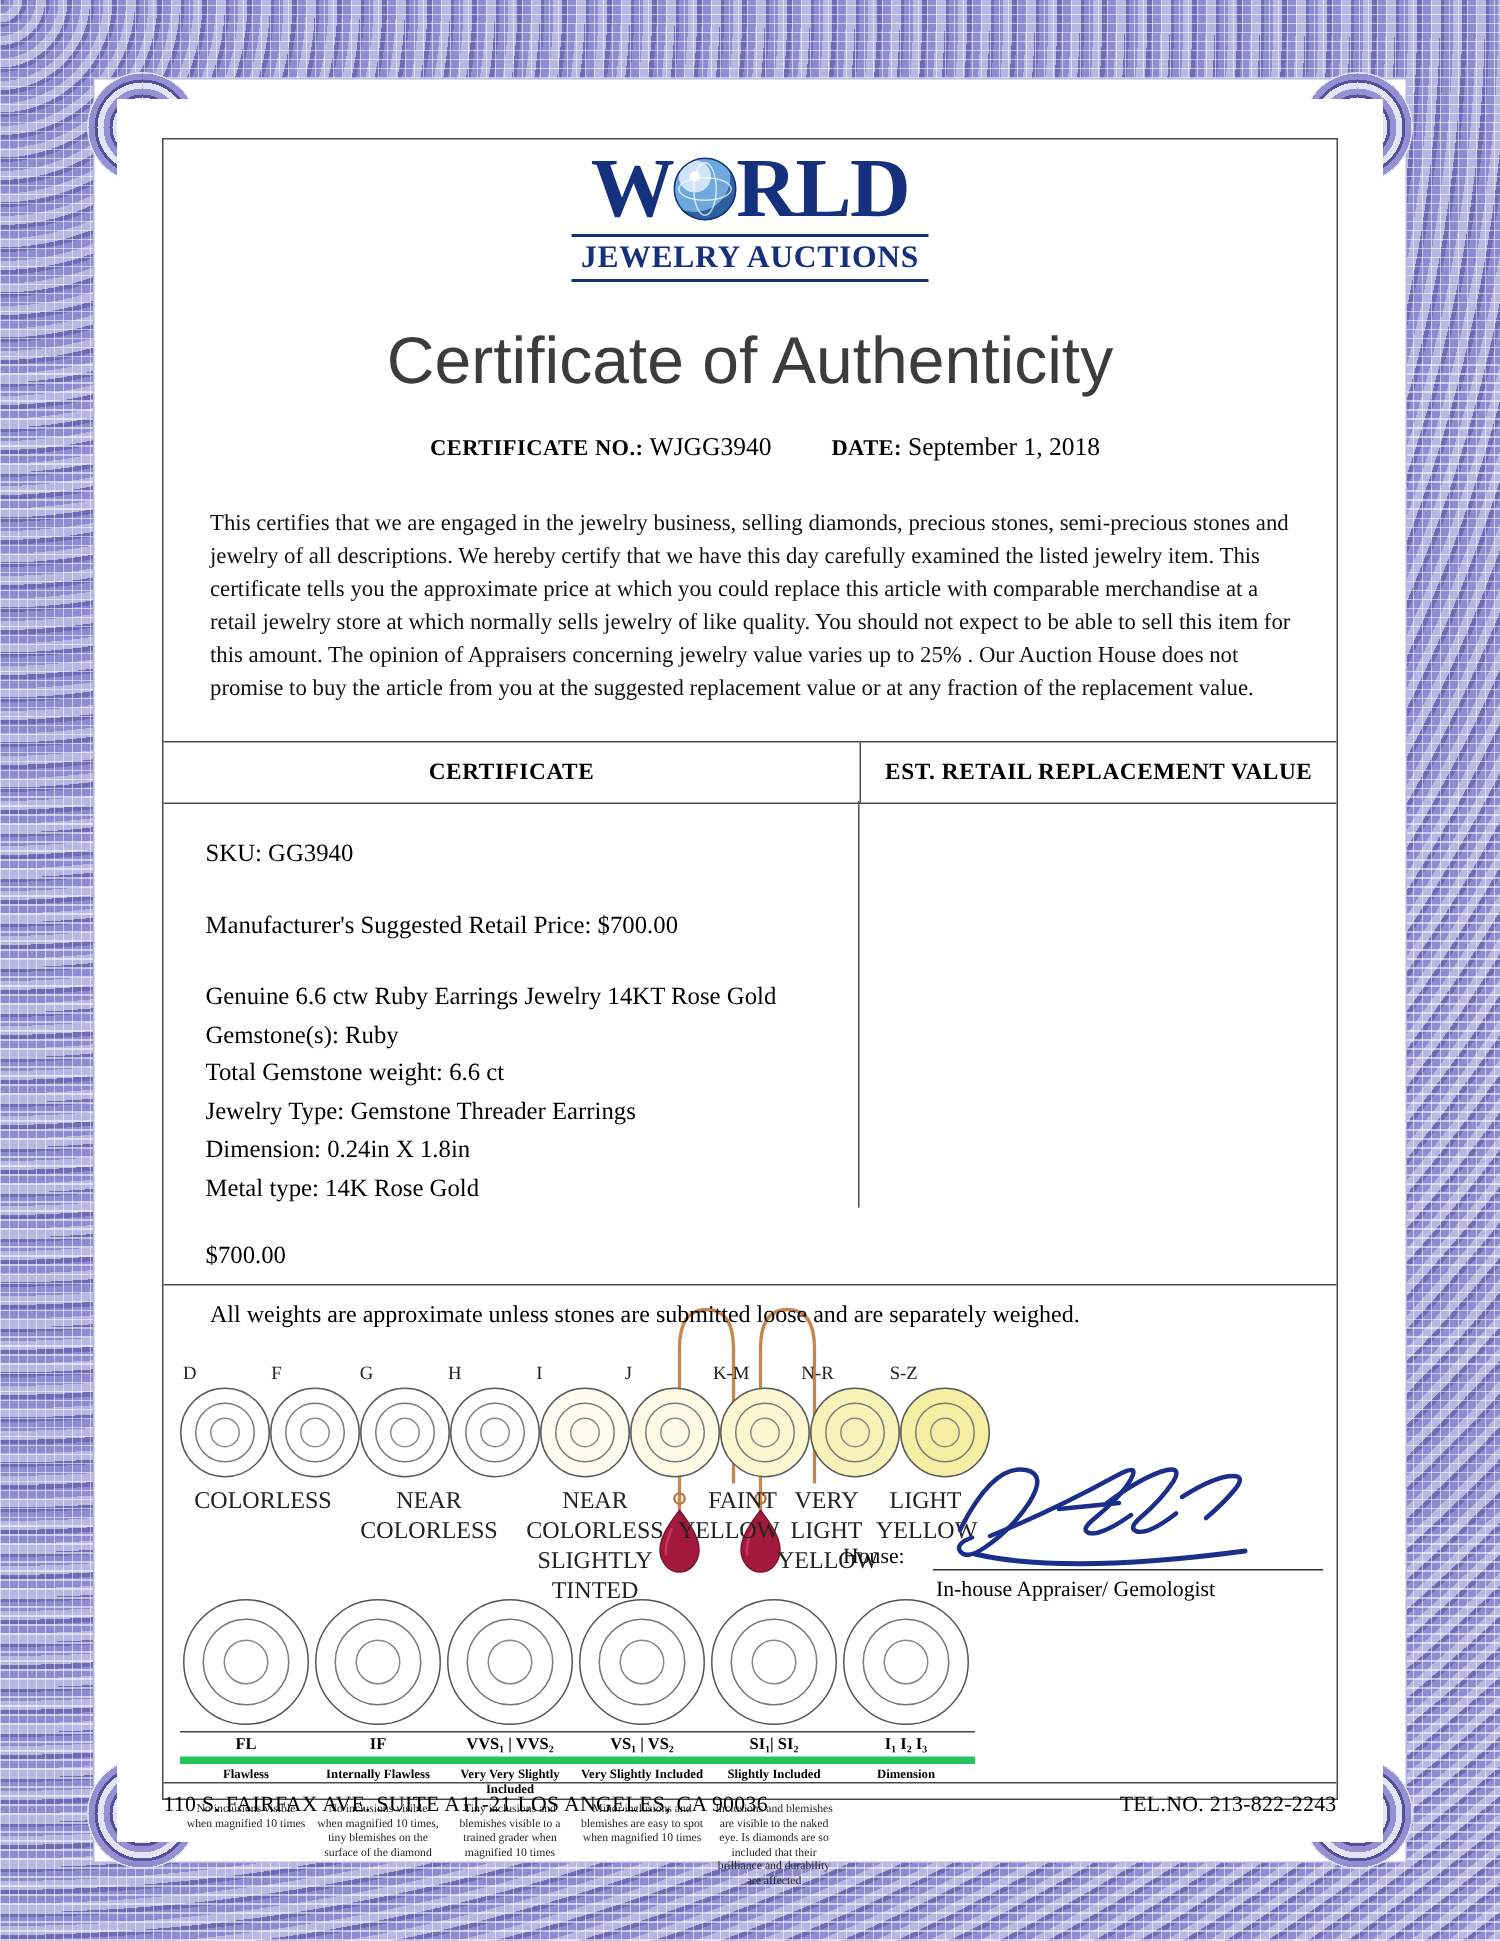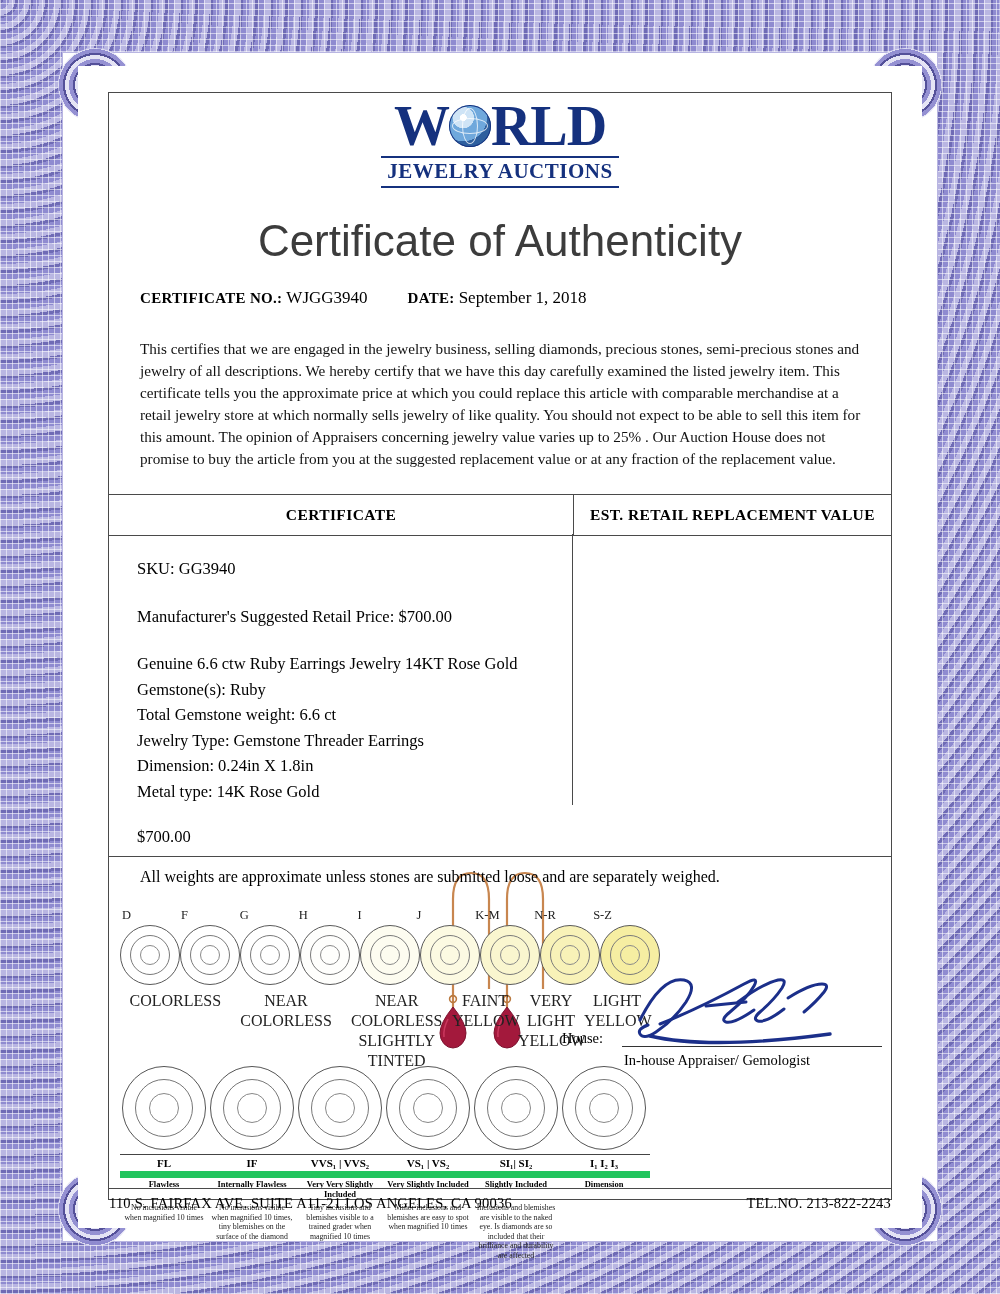--- a/index.html
+++ b/index.html
@@ -133,21 +133,21 @@
     color: #3c3c3c;
     font-family: Liberation Sans, sans-serif;
   }
 
   .meta-row {
     position: absolute;
     left: 62px;
     right: 42px;
     top: 222px;
     display: flex;
-    justify-content: flex-start;
+    justify-content: center;
     font-size: 16px;
     gap: 40px;
   }
   .meta-label {
     font-weight: bold;
     font-variant: small-caps;
     font-size: 15px;
     letter-spacing: 0.3px;
   }
   .meta-value { font-size: 17px; }
@@ -283,21 +283,21 @@
   }
   .cs-labels span {
     font-size: 16px;
     text-align: center;
     line-height: 1.25;
     color: #222;
   }
   .cs-labels .w1 { width: 132px; }
   .cs-labels .w2 { width: 132px; }
   .cs-labels .w3 { width: 132px; }
-  .cs-labels .w4 { width: 66px; }
+  .cs-labels .w4 { width: 66px; text-align: right; }
   .cs-labels .w5 { width: 66px; }
   .cs-labels .w6 { width: 66px; }
 
   
   .clarity {
     position: absolute;
     left: 42px;
     top: 1000px;
     width: 530px;
   }
@@ -311,21 +311,21 @@
     content: ""; position: absolute; inset: 12px; border-radius: 50%;
     border: 1px solid #777;
   }
   .cl-cell .big::after {
     content: ""; position: absolute; inset: 26px; border-radius: 50%;
     border: 1px solid #888;
   }
   .cl-head {
     display: flex;
     border-top: 1px solid #444;
-    border-bottom: 7px solid #22c55e;
+    border-bottom: 5px solid #22c55e;
     margin-top: 4px;
   }
   .cl-head span {
     width: 88px;
     text-align: center;
     font-size: 11px;
     font-weight: bold;
     padding: 2px 0;
   }
   .cl-sub { display: flex; }

